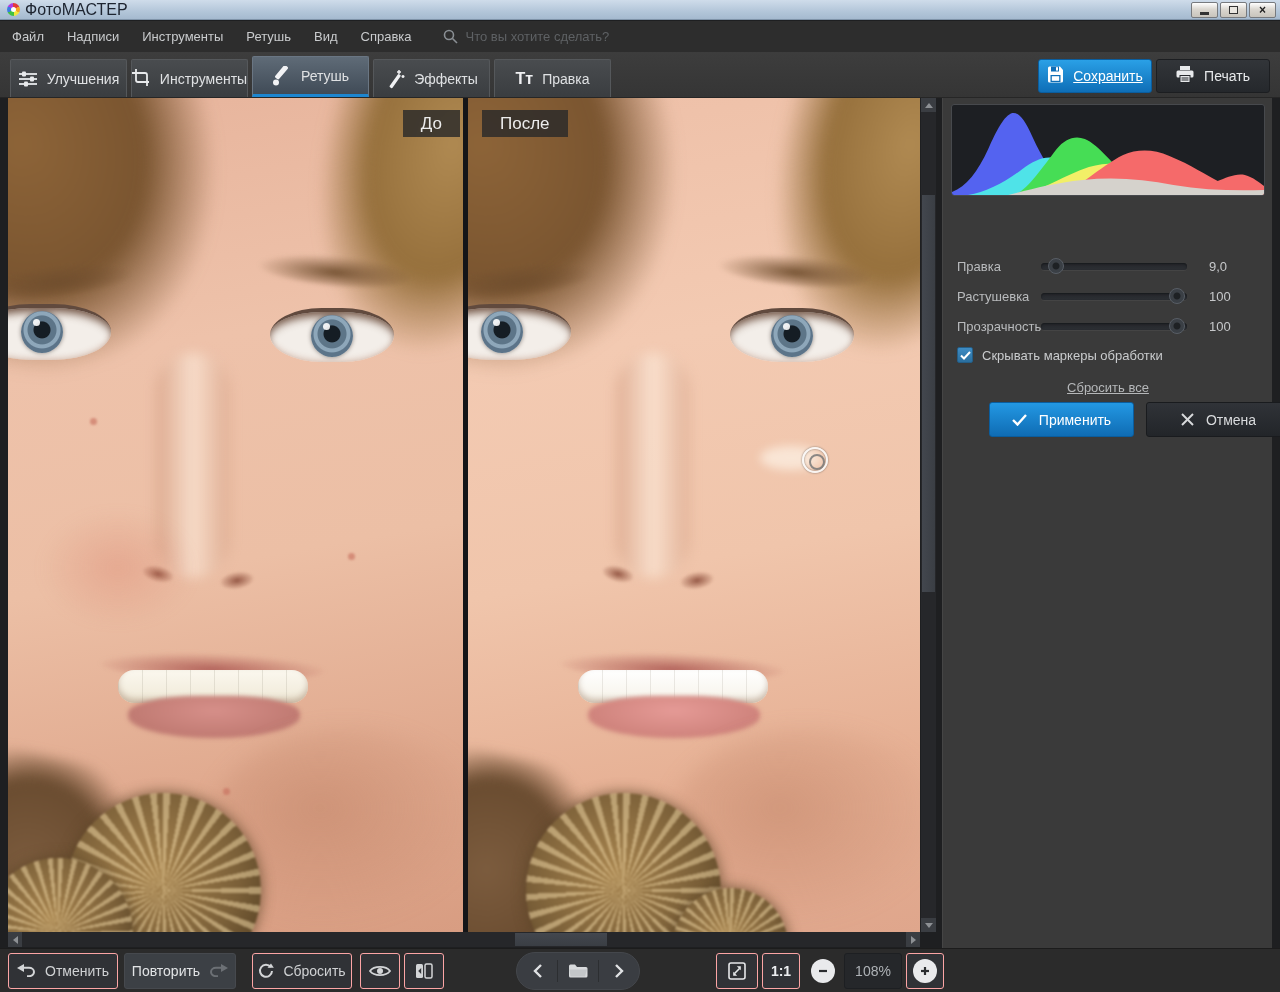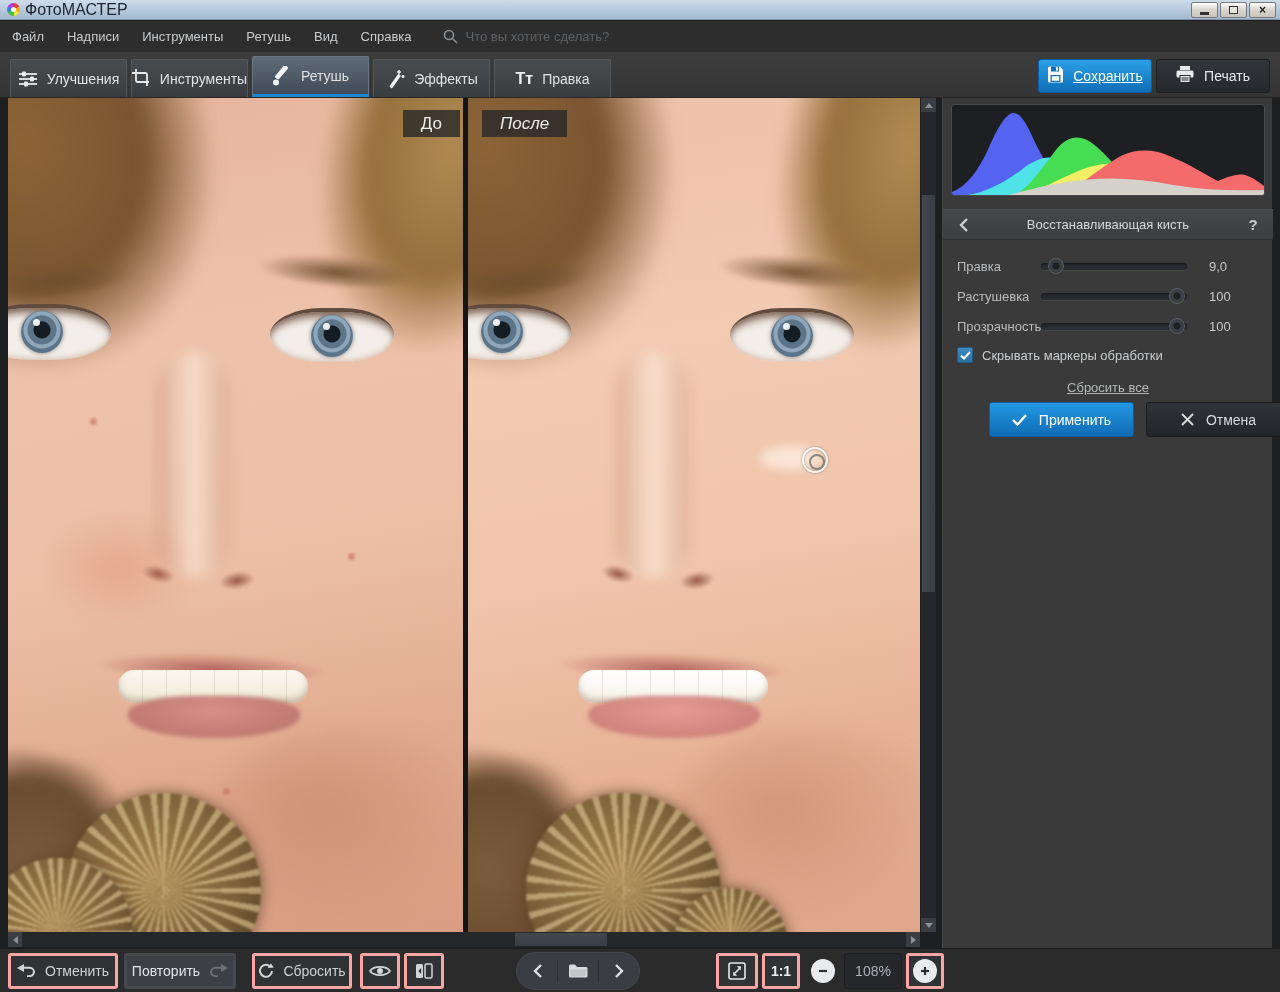--- a/index.html
+++ b/index.html
@@ -53,21 +53,21 @@
     justify-content:center; gap:9px; cursor:pointer; color:#fff; font-size:14px;
     background:linear-gradient(#2aa0e6,#0e6eb7); border-radius:3px; border:1px solid #0a5d9e;text-decoration:underline; }
   .btn-print { width:114px; height:34px; margin-bottom:4px; margin-left:4px; display:flex;
     align-items:center; justify-content:center; gap:10px; cursor:pointer; color:#e7e9eb;
     font-size:14px; background:linear-gradient(#323539,#25282c); border-radius:3px; border:1px solid #1c1e21; }
 
   
   .workspace { position:absolute; left:0; top:98px; width:1280px; height:850px; background:#1e1f21; }
   .canvas { position:absolute; left:8px; top:0; width:912px; height:834px; background:#141518; display:flex; }
   .panel-photo { position:relative; width:455px; height:834px; overflow:hidden; }
-  .panel-photo.after { width:452px;font-style:italic; }
+  .panel-photo.after { width:452px; }
   .photo-divider { width:5px; height:834px; background:#141518; }
 
   .before .skin { position:absolute; inset:0;
     background:linear-gradient(170deg,#e7b49c 0%,#eec2aa 30%,#ecbfa5 55%,#e0a98e 80%,#d89d82 100%); }
   .after .skin { position:absolute; inset:0;
     background:linear-gradient(170deg,#eec0a8 0%,#f3cab2 30%,#f0c5ab 55%,#e6b094 80%,#dfa68c 100%); }
 
   .feat { position:absolute; }
   .hair-tl { left:-70px; top:-70px; width:290px; height:330px; transform:rotate(-18deg);
     background:radial-gradient(ellipse at 35% 30%, #8d6438 0%, #7a5530 45%, rgba(122,85,48,0) 72%);
@@ -194,21 +194,21 @@
     background:linear-gradient(#2398e3,#0f6cb4); border:1px solid #0a5d9e; border-radius:3px;
     color:#fff; font-size:14px; cursor:pointer; }
   .btn-cancel { flex:1; height:35px; display:flex; align-items:center; justify-content:center; gap:12px;
     background:linear-gradient(#303338,#222529); border:1px solid #191b1e; border-radius:3px;
     color:#d8dadc; font-size:14px; cursor:pointer; }
 
   
   .bottombar { position:absolute; left:0; top:948px; width:1280px; height:44px; background:#2b2b2b;
     border-top:1px solid #1c1c1c; display:flex; align-items:center; }
   .bb-btn { height:36px; display:flex; align-items:center; justify-content:center; gap:9px;
-    background:#303236; border:3px solid #fca5a5; border-radius:3px; color:#cfd1d3; font-size:14px;
+    background:#303236; border:1px solid #fca5a5; border-radius:3px; color:#cfd1d3; font-size:14px;
     cursor:pointer; }
   .bb-undo { width:110px; margin-left:8px; }
   .bb-redo { width:112px; margin-left:6px; background:#3c4045; border-color:#46494e; color:#e2e4e6; }
   .bb-reset { width:100px; margin-left:16px; }
   .bb-eye { width:40px; margin-left:8px; }
   .bb-split { width:40px; margin-left:4px; }
   .nav-pill { height:38px; width:124px; margin-left:72px; background:#3a3d42; border:1px solid #44474c;
     border-radius:19px; display:flex; align-items:center; justify-content:space-evenly; }
   .nav-sep { width:1px; height:22px; background:#2c2e31; }
   .nav-btn { display:flex; align-items:center; justify-content:center; width:30px; cursor:pointer; }
@@ -432,29 +432,20 @@
         <svg width="312" height="90" viewBox="0 0 310 90" preserveAspectRatio="none">
           <path d="M0,90 L0,87 C14,82 26,66 36,44 C44,26 52,10 60,8 C66,7 72,14 80,32 C90,54 100,70 112,79 C124,86 138,89 150,90 Z" fill="#5463f0"></path>
           <path d="M16,90 C34,87 52,78 70,64 C82,55 94,50 104,54 C118,60 134,74 150,83 C160,88 170,90 176,90 Z" fill="#4fe3e8"></path>
           <path d="M62,90 C76,84 90,62 104,44 C112,34 122,30 132,34 C146,40 160,60 176,74 C188,83 200,88 210,90 Z" fill="#46dd55"></path>
           <path d="M70,90 C92,84 112,70 136,62 C158,56 180,58 202,66 C222,73 242,82 258,87 L262,90 Z" fill="#f2ef67"></path>
           <path d="M106,90 C126,84 146,62 170,50 C184,44 200,44 216,51 C238,60 252,70 264,76 C272,73 282,68 291,70 C299,72 306,78 310,81 L310,90 Z" fill="#f56a6a"></path>
           <path d="M56,90 C80,84 100,78 130,75 C160,72 190,74 220,80 C250,85 280,86 310,85 L310,90 Z" fill="#d5d2cc"></path>
         </svg>
       </div>
 
-      <div class="tool-header">
-        <div class="tool-back">
-          <svg width="9" height="14" viewBox="0 0 9 14">
-            <polyline points="8,1 2,7 8,13" fill="none" stroke="#cfcfcf" stroke-width="2.4"></polyline>
-          </svg>
-        </div>
-        <div class="tool-title">Восстанавливающая кисть</div>
-        <div class="tool-help">?</div>
-      </div>
 
       <div class="slider-row" style="top:158px;">
         <span class="slider-label">Правка</span>
         <div class="slider-track">
           <div class="slider-thumb" style="left:5%;"></div>
         </div>
         <span class="slider-value">9,0</span>
       </div>
 
       <div class="slider-row" style="top:188px;">

